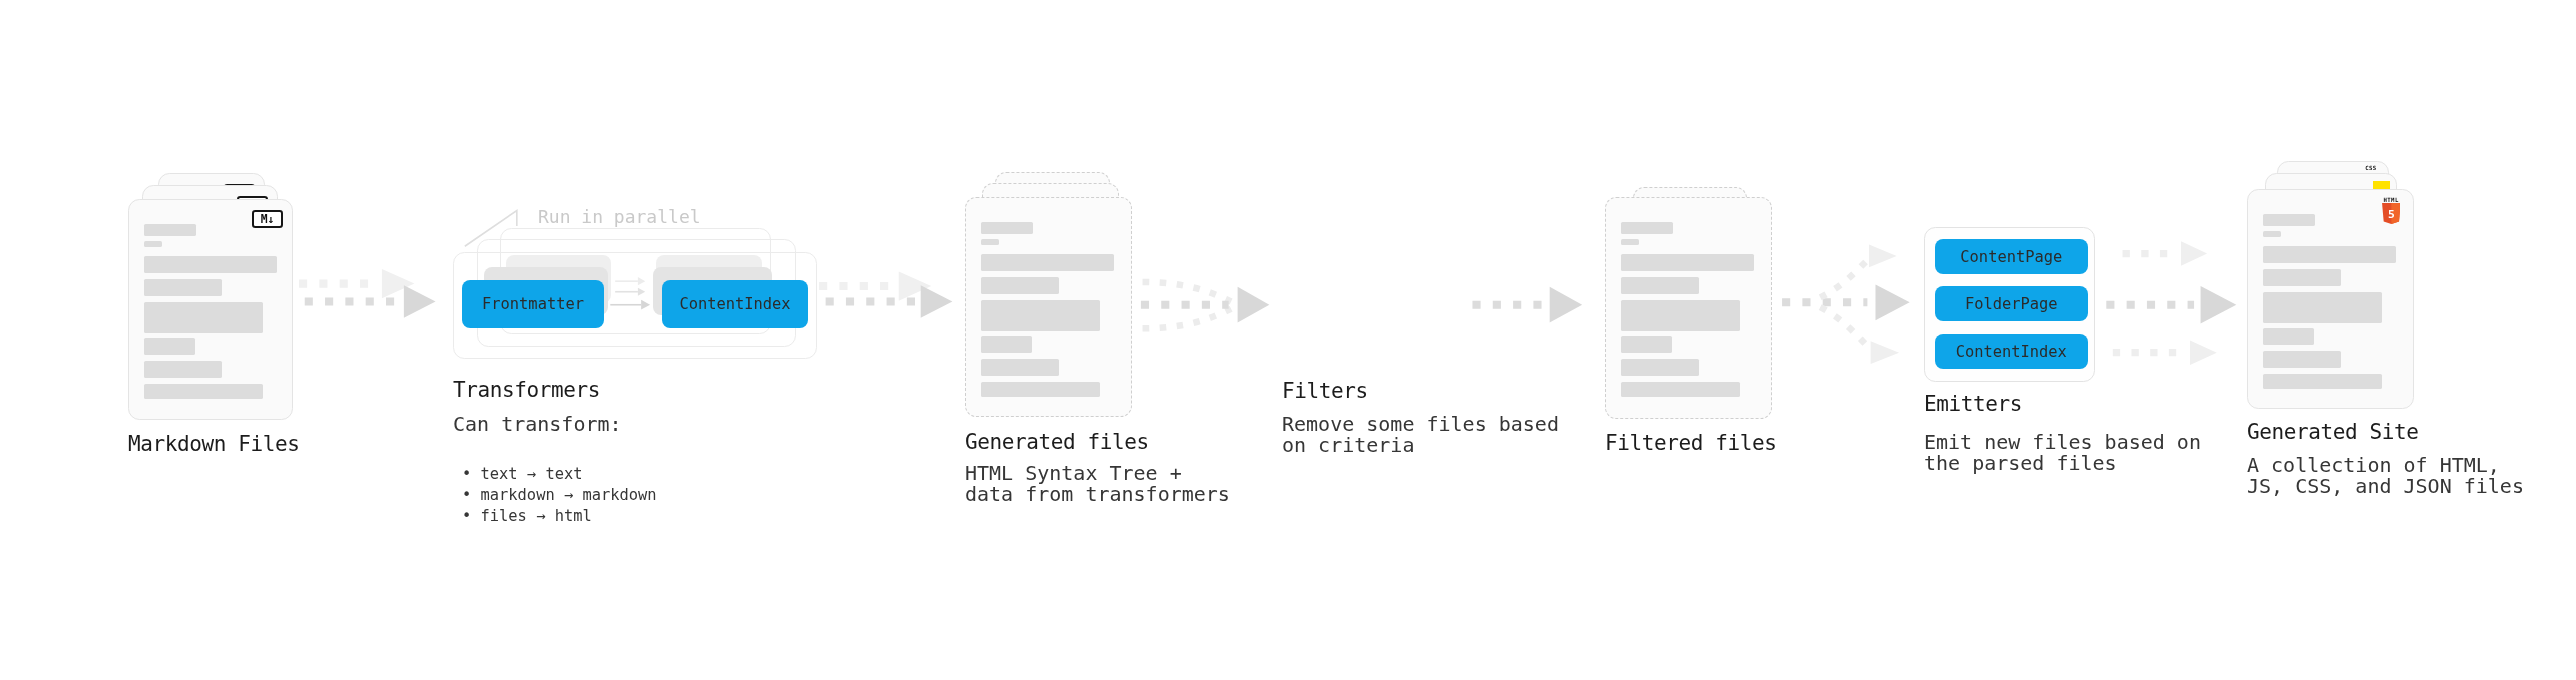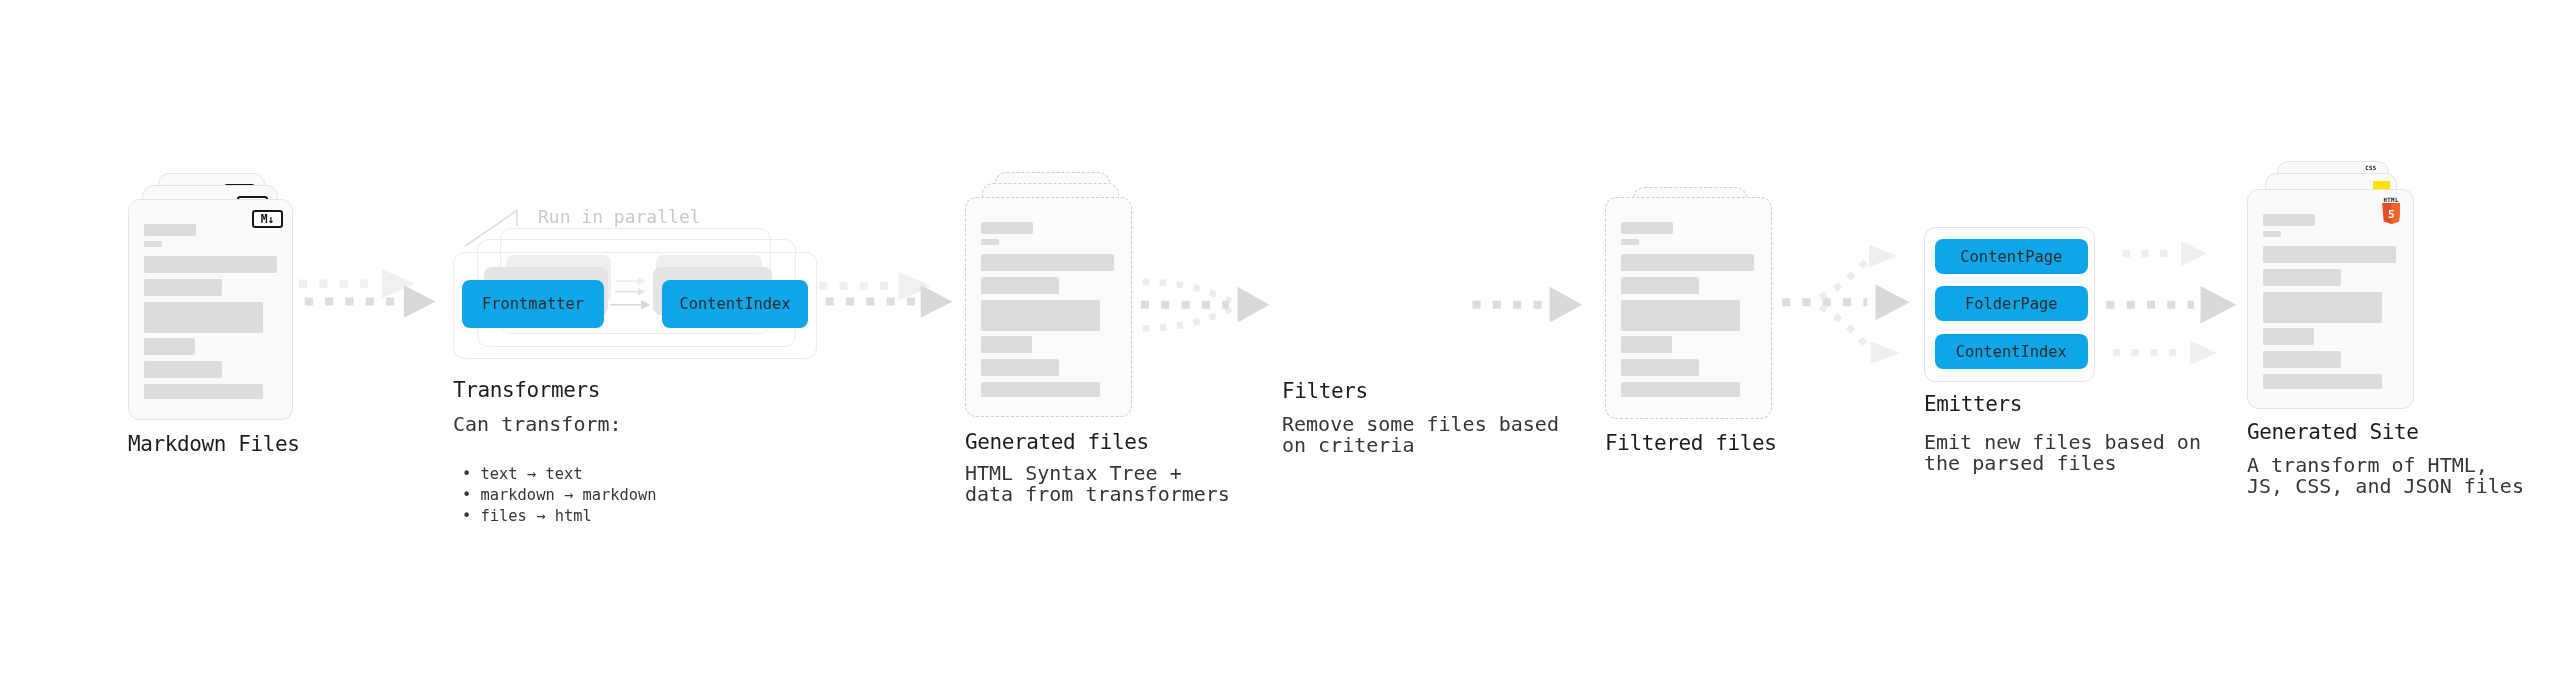--- a/index.html
+++ b/index.html
@@ -206,17 +206,17 @@
       <div class="bar b2"></div>
       <div class="bar b3"></div>
       <div class="bar b4"></div>
       <div class="bar b5"></div>
       <div class="bar b6"></div>
       <div class="bar b7"></div>
       <div class="bar b8"></div>
     </div>
   </div>
   <div class="title" style="left:2247px;top:420px">Generated Site</div>
-  <div class="caption" style="left:2247px;top:455px">A transform of HTML,
+  <div class="caption" style="left:2247px;top:455px">A collection of HTML,
 JS, CSS, and JSON files</div>
 
 </div>
 
 
 </body></html>

